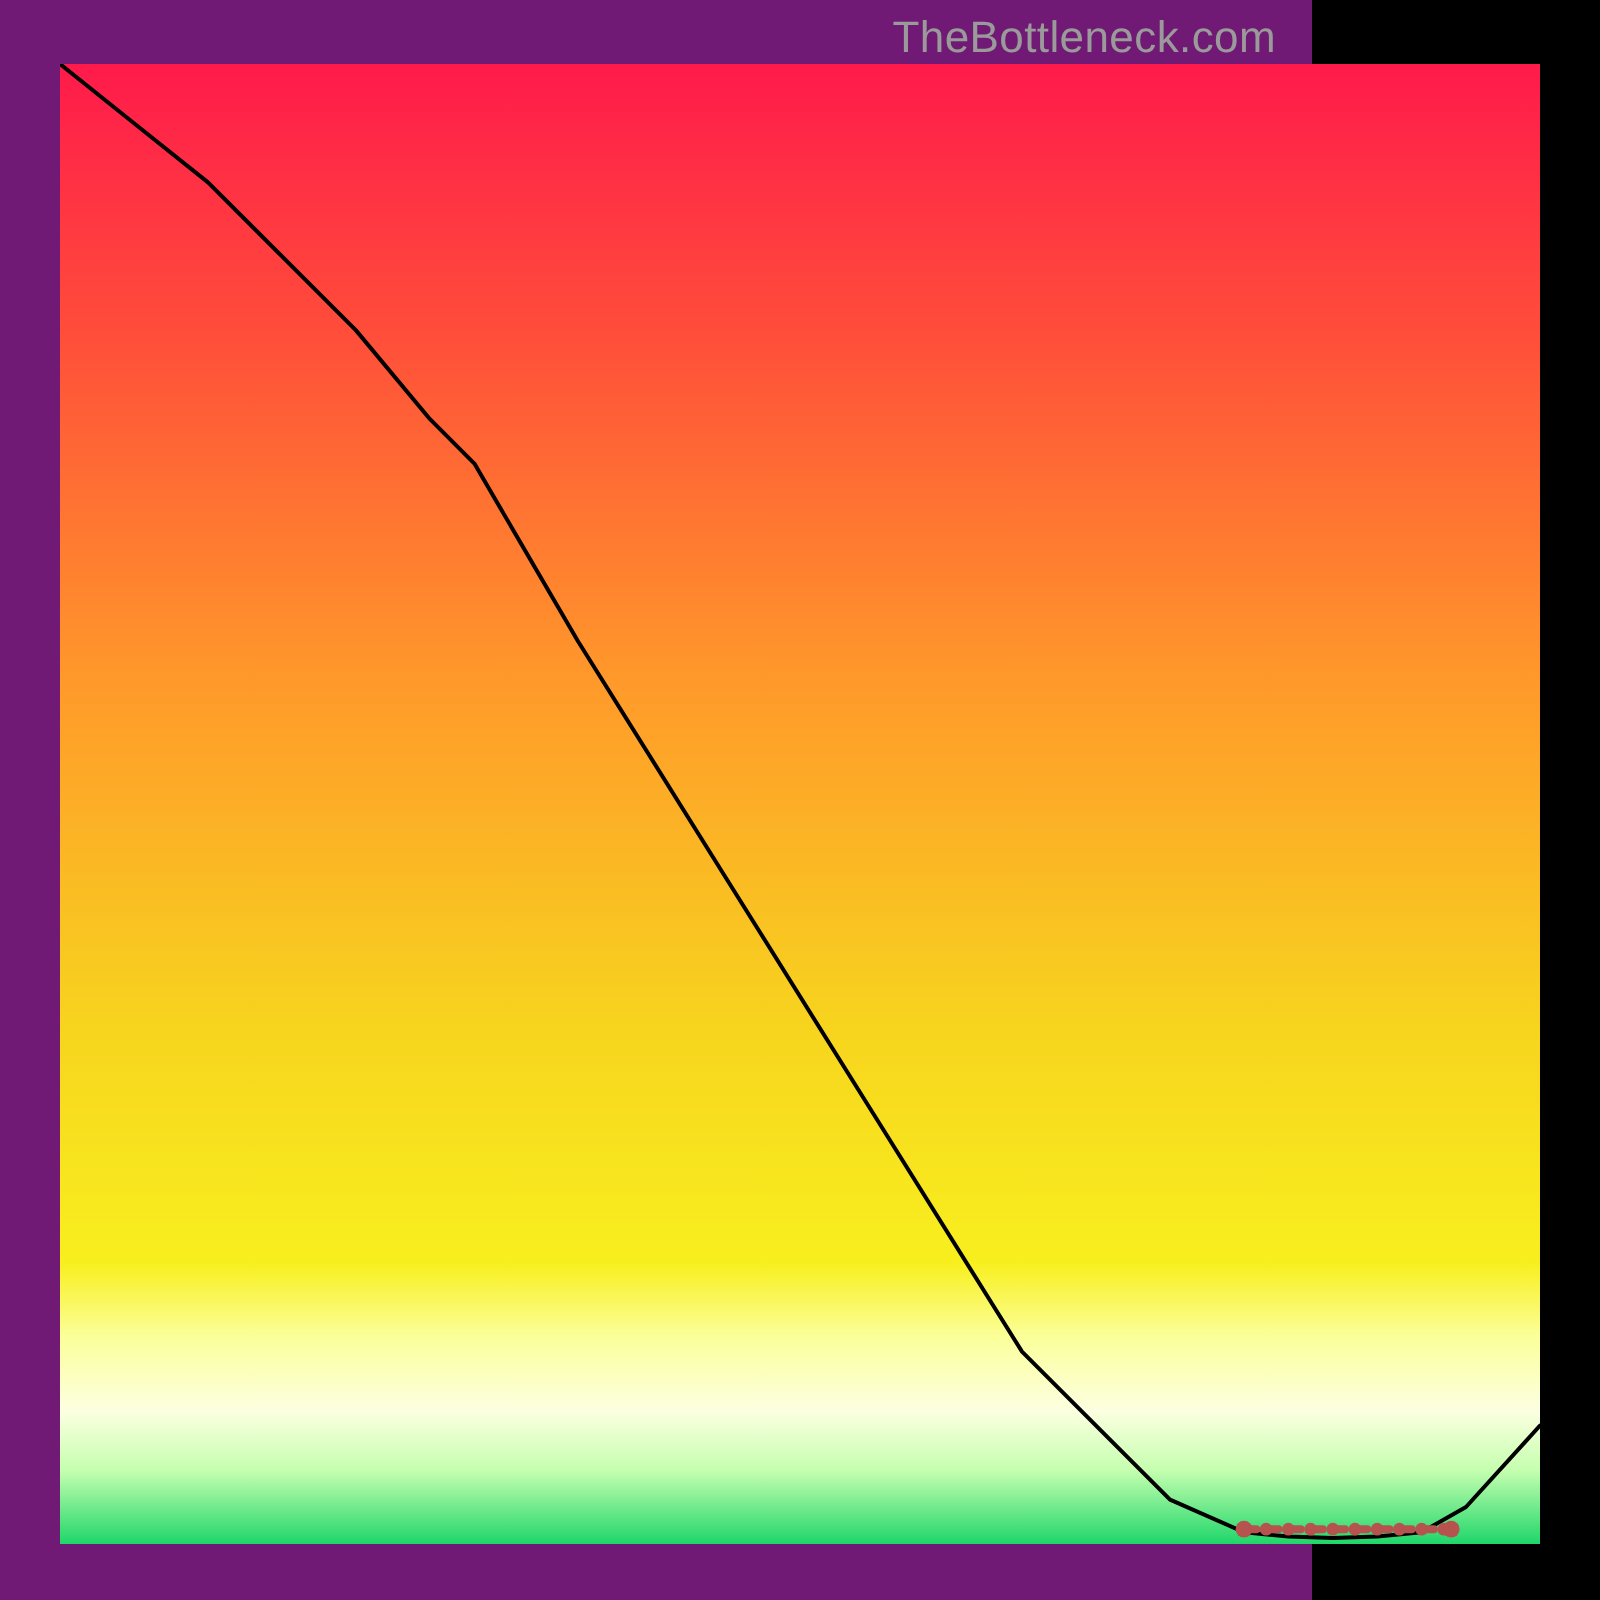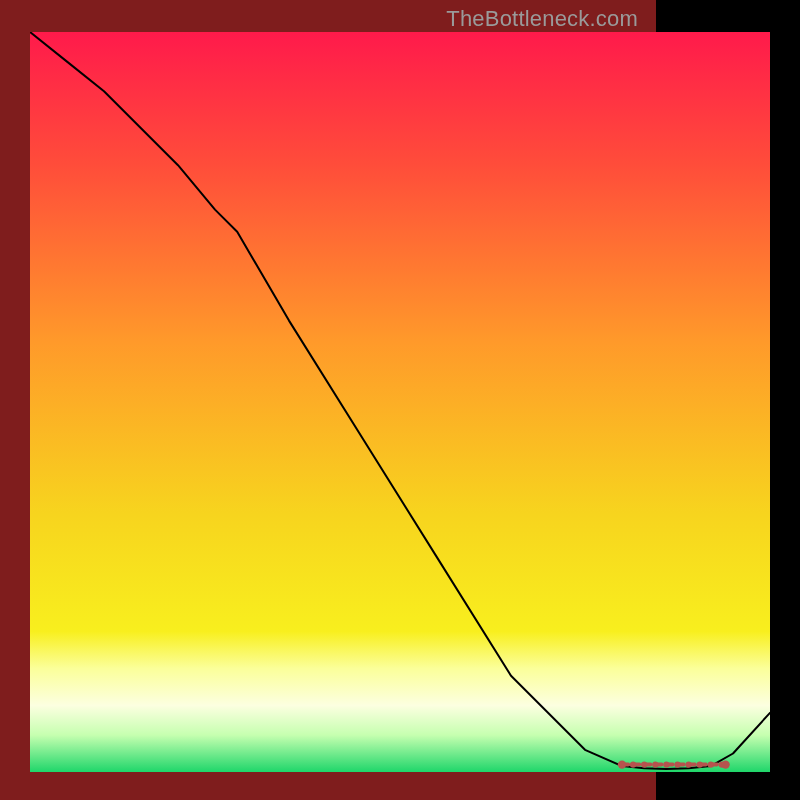--- a/index.html
+++ b/index.html
@@ -8,21 +8,21 @@
     width: 800px;
     height: 800px;
     background: #000;
     overflow: hidden;
     font-family: Arial, Helvetica, sans-serif;
   }
   .stage {
     position: relative;
     width: 656px;
     height: 800px;
-    background: #7f1d1d;
+    background: #701a75;
   }
   .watermark {
     position: absolute;
     top: 6px;
     right: 18px;
     color: #9a9a9a;
     font-size: 22px;
     font-weight: 400;
     letter-spacing: 0.2px;
     user-select: none;

